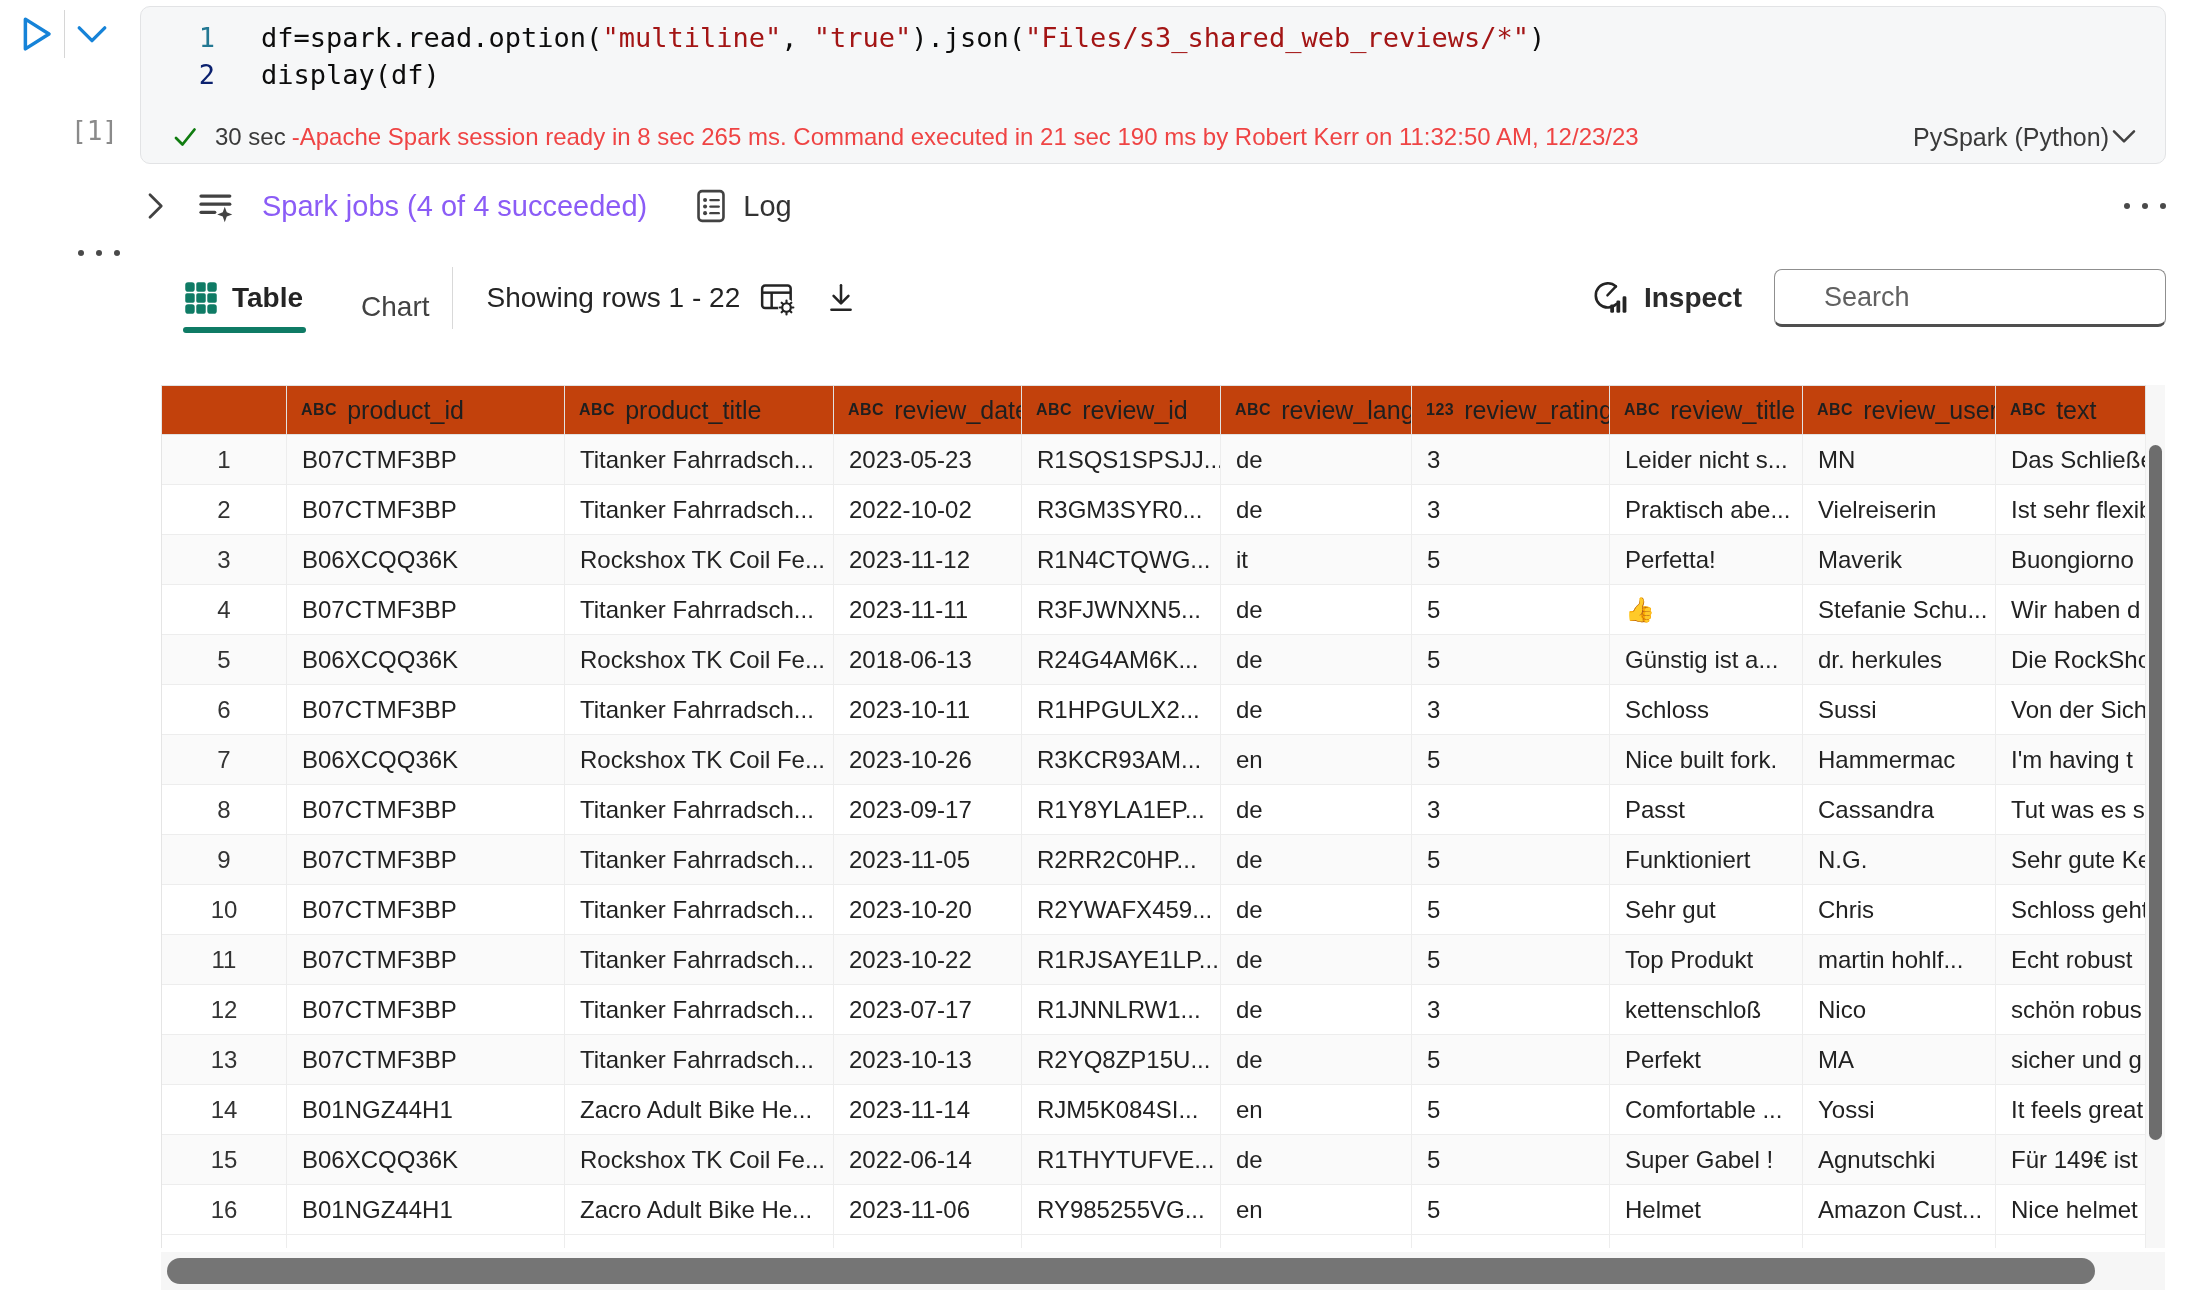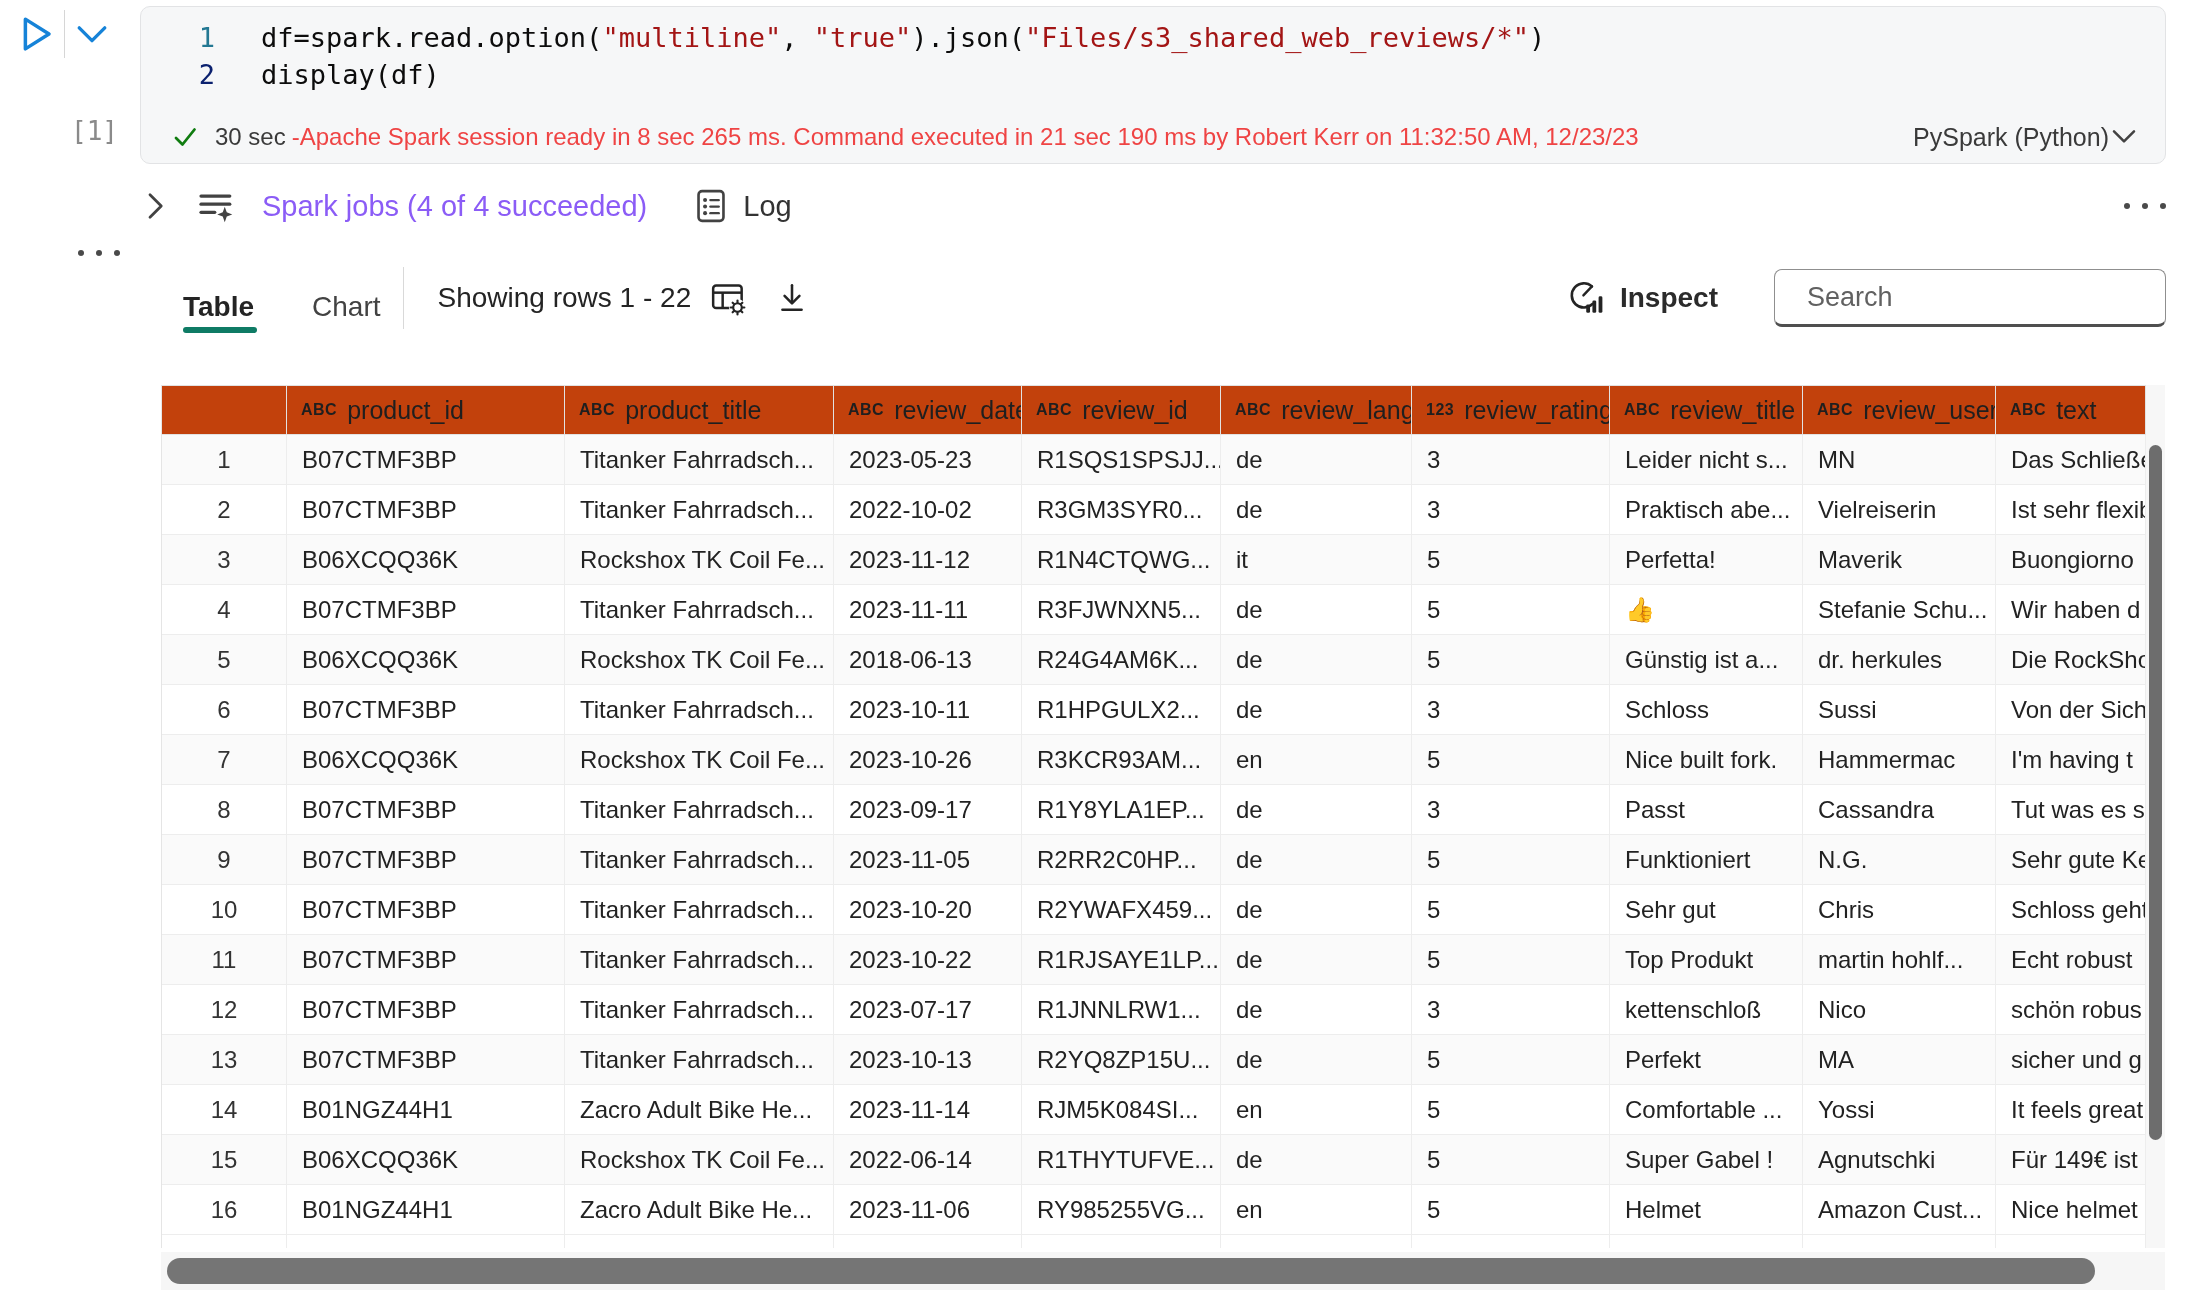--- a/index.html
+++ b/index.html
@@ -41,36 +41,36 @@
   .jobs-icon { margin-left:26px; display:flex; }
   .jobs-label { margin-left:26px; font-size:29px; color:#8b5cf6; }
   .log-btn { margin-left:46px; display:flex; align-items:center; gap:14px; cursor:pointer; }
   .log-label { font-size:29px; color:#333; }
   .jobs-more { margin-left:auto; }
 
   
   .toolbar { position:absolute; left:161px; top:258px; right:24px; height:80px;
              display:flex; align-items:center; }
   .tab { display:flex; align-items:center; gap:13px; cursor:pointer; position:relative; height:40px; }
-  .tab-table { margin-left:22px;flex-direction:column; }
+  .tab-table { margin-left:22px; }
   .tab-table .tab-label { font-size:28px; font-weight:700; color:#242424; }
   .tab-underline { position:absolute; left:0; right:-3px; bottom:-15px; height:6px;
                    border-radius:3px; }
   .tab-chart { margin-left:58px;flex-direction:column; }
   .tab-chart .tab-label { font-size:28px; color:#424242; }
   .vdiv { width:1px; height:62px; background:#d9d9d9; margin-left:22px; }
   .rows-info { margin-left:34px; font-size:28px; color:#242424; white-space:nowrap; }
   .icon-btn { display:flex; align-items:center; justify-content:center; cursor:pointer; }
   .tbl-settings { margin-left:18px; }
   .download { margin-left:28px; }
   .inspect { margin-left:auto; display:flex; align-items:center; gap:15px; cursor:pointer; }
   .inspect-label { font-size:28px; font-weight:700; color:#2b2b2b; }
-  .searchbox { margin-left:56px; width:392px; height:58px; border:1px solid #8f8f8f;
+  .searchbox { margin-left:32px; width:392px; height:58px; border:1px solid #8f8f8f;
                border-bottom:3px solid #4f4f4f; border-radius:8px; background:#fff;
-               display:flex; align-items:center; padding:0 18px 0 18px; }
+               display:flex; align-items:center; padding:0 18px 0 35px; }
   .searchbox input { flex:1; margin-left:14px; border:none; outline:none; background:transparent;
                      font-family:"Liberation Sans", sans-serif; font-size:27px; color:#424242; }
   .searchbox input::placeholder { color:#616161; opacity:1; }
 
   
   .table-wrap { position:absolute; left:161px; top:385px; width:1985px; height:863px;
                 overflow:hidden; border-left:1px solid #e5e5e5; }
   .gridrow { display:grid;
              grid-template-columns:125px 278px 269px 188px 199px 191px 198px 193px 193px minmax(0,1fr); }
   .th { height:50px; display:flex; align-items:center; gap:10px; padding-left:14px;

